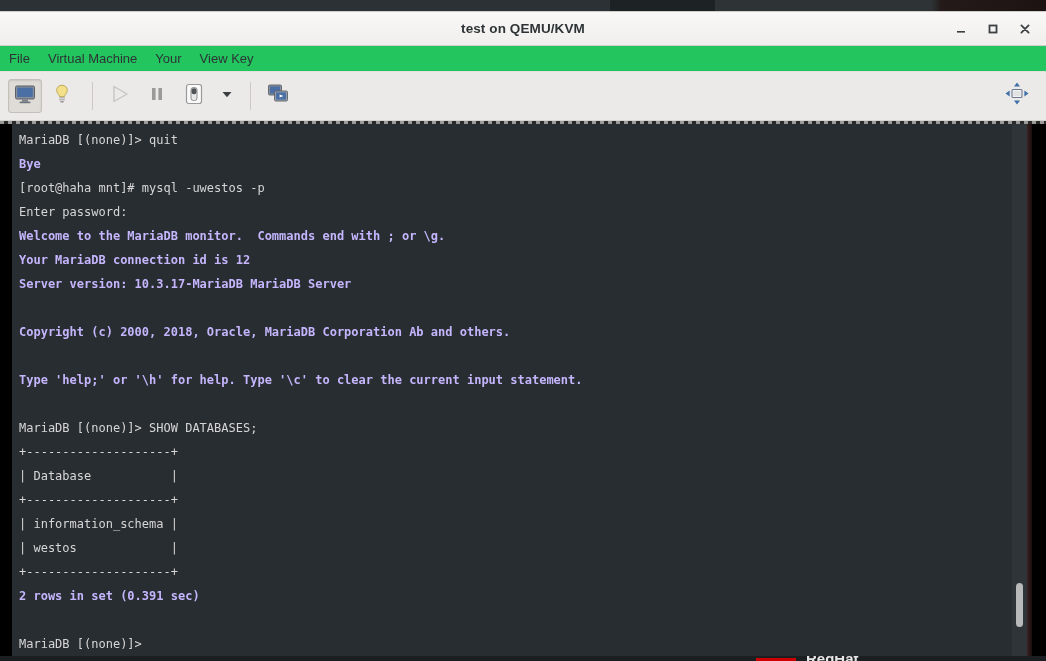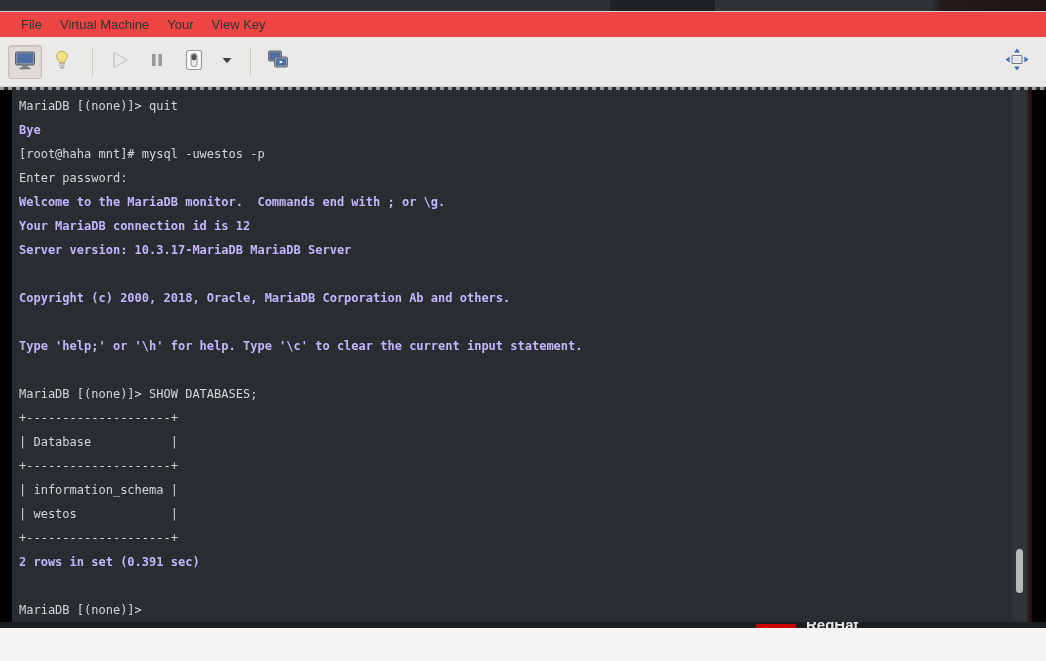--- a/index.html
+++ b/index.html
@@ -73,24 +73,24 @@
     align-items: center;
     justify-content: center;
     color: #3b4043;
     border-radius: 3px;
   }
   .win-btn svg { display:block; }
 
   
   .menubar {
     height: 25px;
-    background: #ef4444;
-    display: flex;
-    align-items: center;
-    padding-left: 12px;
+    background: #22c55e;
+    display: flex;
+    align-items: center;
+    padding-left: 0;
     border-bottom: 1px solid #e3e1de;
   }
   .menu-item {
     font-size: 13px;
     color: #2e3436;
     padding: 3px 9px;
     border-radius: 3px;
     white-space: nowrap;
   }
 
@@ -229,20 +229,46 @@
 <body>
 
 <div id="app">
 
   <div class="desktop-strip">
     <div class="dk-seam"></div>
   </div>
 
   <div class="window">
 
+    <div class="titlebar">
+      <div class="title">test on QEMU/KVM</div>
+      <div class="win-buttons">
+        <div class="win-btn">
+          <span>
+            <svg width="14" height="14" viewBox="0 0 14 14" aria-hidden="true">
+              <rect x="3" y="9" width="8" height="1.6" fill="#3b4043"></rect>
+            </svg>
+          </span>
+        </div>
+        <div class="win-btn">
+          <span>
+            <svg width="14" height="14" viewBox="0 0 14 14" aria-hidden="true">
+              <rect x="3.5" y="3.5" width="7" height="7" fill="none" stroke="#3b4043" stroke-width="1.8"></rect>
+            </svg>
+          </span>
+        </div>
+        <div class="win-btn">
+          <span>
+            <svg width="14" height="14" viewBox="0 0 14 14" aria-hidden="true">
+              <path d="M3.4 3.4 L10.6 10.6 M10.6 3.4 L3.4 10.6" stroke="#3b4043" stroke-width="1.8" stroke-linecap="round"></path>
+            </svg>
+          </span>
+        </div>
+      </div>
+    </div>
 
     <div class="menubar">
       <div class="menu-item">File</div>
       <div class="menu-item">Virtual Machine</div>
       <div class="menu-item">Your</div>
       <div class="menu-item">View Key</div>
     </div>
 
     <div class="toolbar">
 

